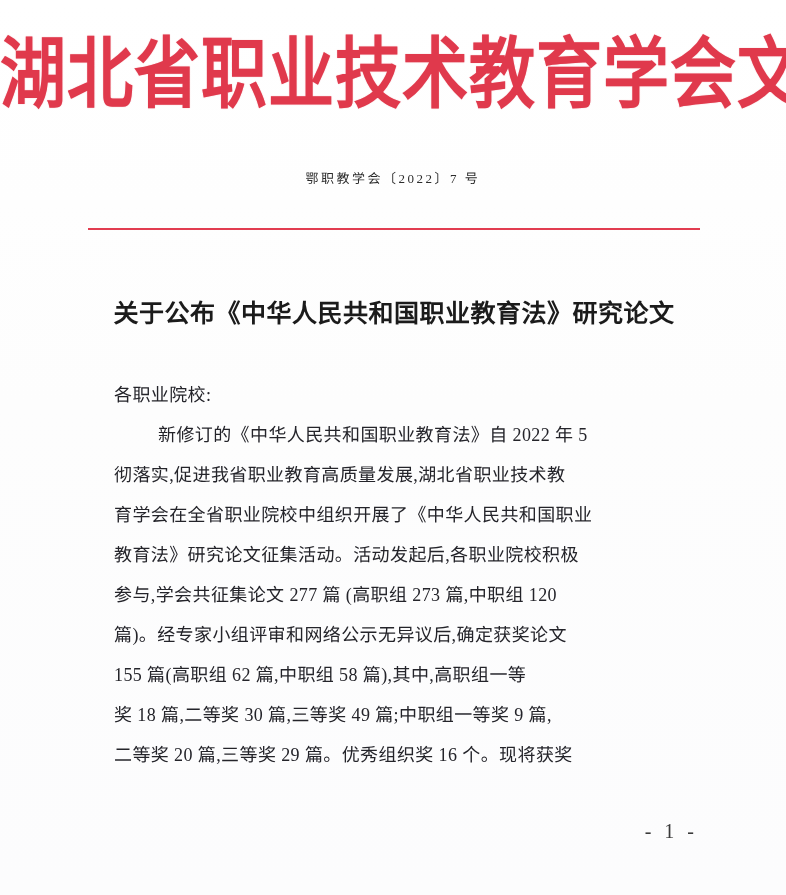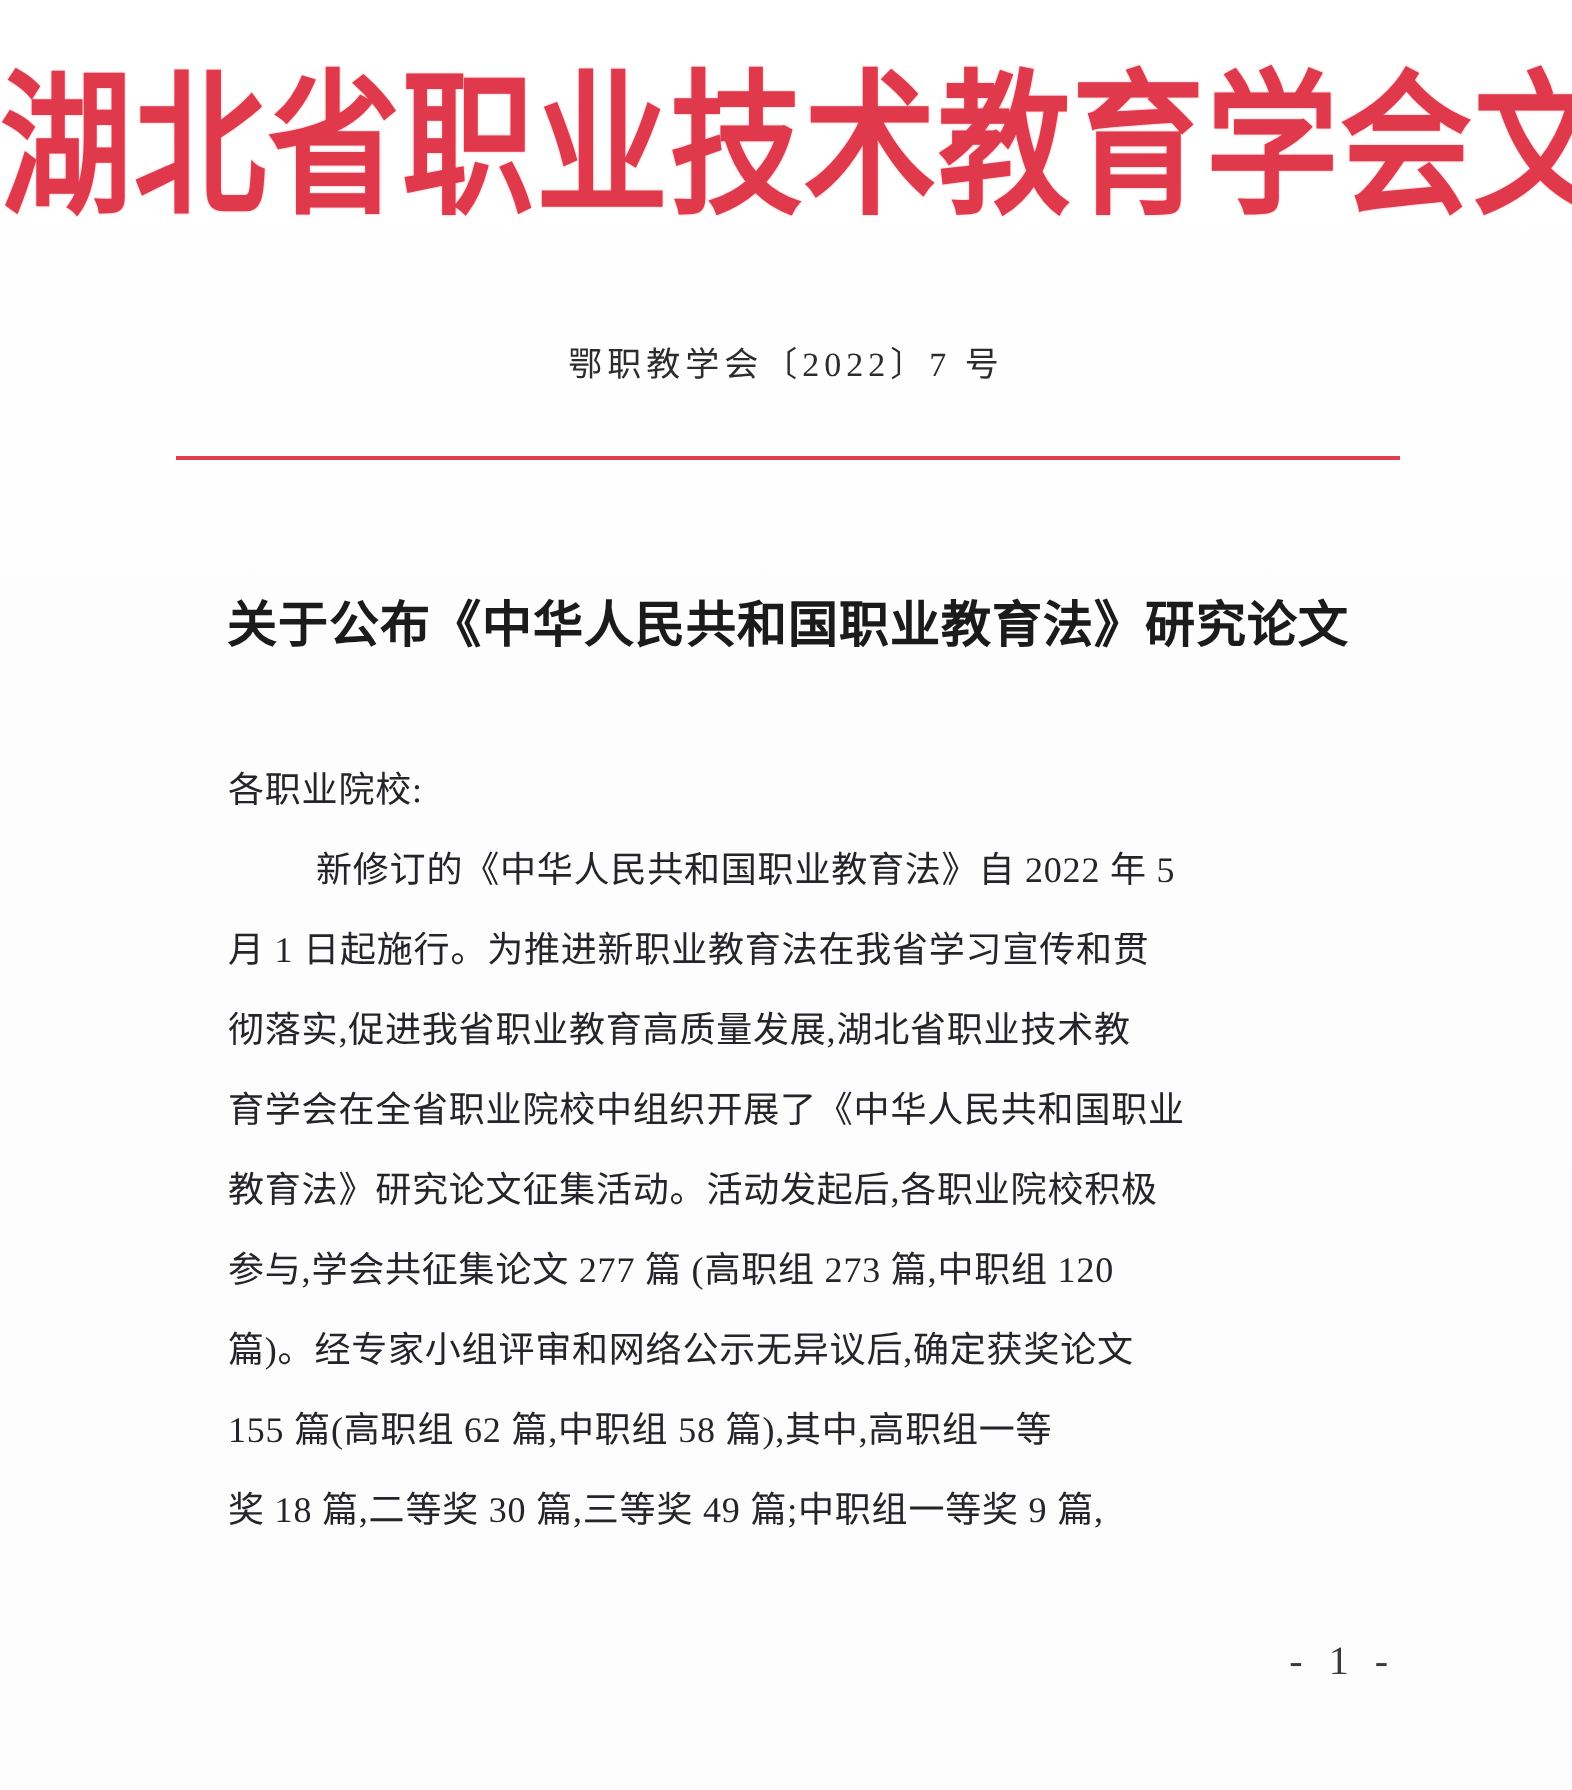--- a/index.html
+++ b/index.html
@@ -53,21 +53,21 @@
     white-space: nowrap;
   }
 
   
   .doc-number {
     position: absolute;
     top: 168px;
     left: 0;
     right: 0;
     text-align: center;
-    font-size: 17px;
+    font-size: 13px;
     letter-spacing: 2.5px;
     color: #2c2c2c;
     font-family: Liberation Serif, serif;
   }
 
   
   .red-rule {
     position: absolute;
     top: 228px;
     left: 88px;
@@ -141,24 +141,24 @@
 
   <div class="red-rule"></div>
 
   <div class="doc-title">
     <span class="title-line">关于公布《中华人民共和国职业教育法》研究论文</span>
   </div>
 
   <div class="body-block">
     <span class="salutation">各职业院校:</span>
     <span class="para-line indent">新修订的《中华人民共和国职业教育法》自 2022 年 5</span>
-    <span class="para-line">月 1 日起施行。为推进新职业教育法在我省学习宣传和贯</span>
     <span class="para-line">彻落实,促进我省职业教育高质量发展,湖北省职业技术教</span>
     <span class="para-line">育学会在全省职业院校中组织开展了《中华人民共和国职业</span>
     <span class="para-line">教育法》研究论文征集活动。活动发起后,各职业院校积极</span>
     <span class="para-line">参与,学会共征集论文 277 篇 (高职组 273 篇,中职组 120</span>
     <span class="para-line">篇)。经专家小组评审和网络公示无异议后,确定获奖论文</span>
     <span class="para-line">155 篇(高职组 62 篇,中职组 58 篇),其中,高职组一等</span>
     <span class="para-line">奖 18 篇,二等奖 30 篇,三等奖 49 篇;中职组一等奖 9 篇,</span>
+    <span class="para-line">二等奖 20 篇,三等奖 29 篇。优秀组织奖 16 个。现将获奖</span>
   </div>
 
   <div class="page-number">- 1 -</div>
 </div>
 
 </body></html>

